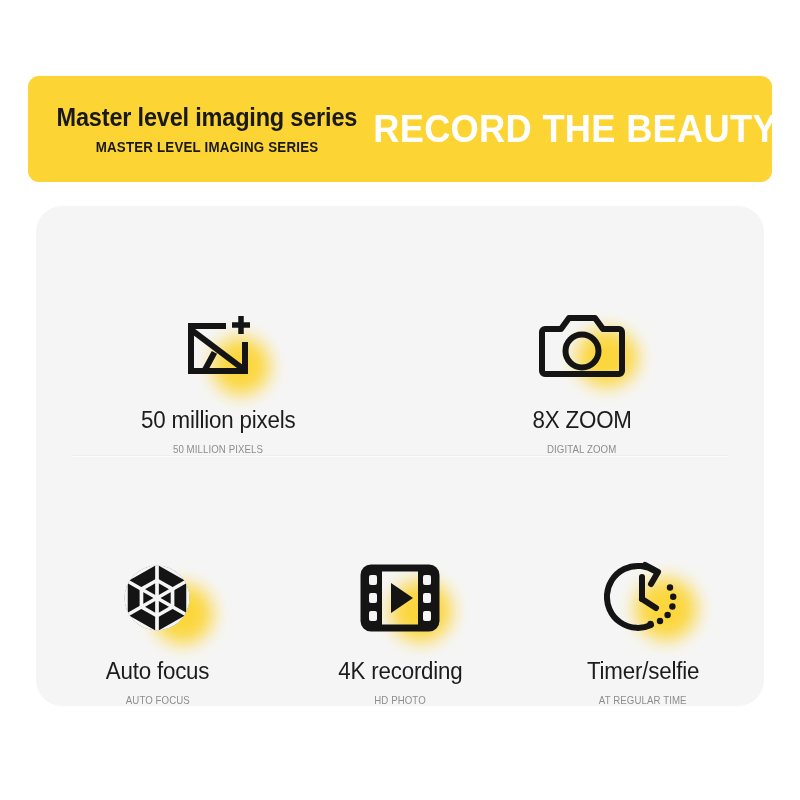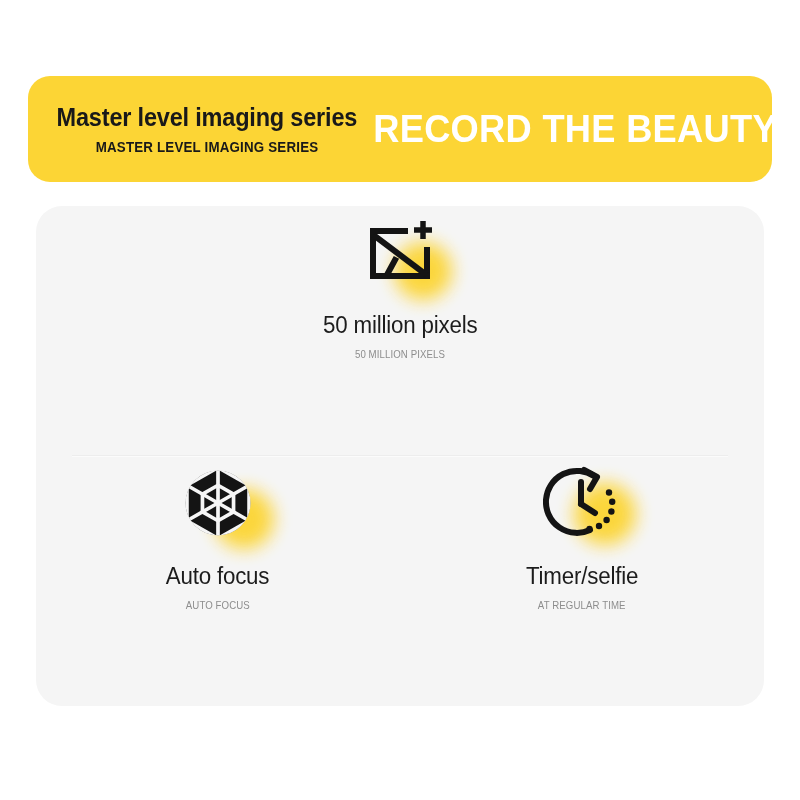--- a/index.html
+++ b/index.html
@@ -20,21 +20,21 @@
   }
 
   
   .header-banner {
     position: absolute;
     left: 28px;
     top: 76px;
     width: 744px;
     height: 106px;
     background: #fcd535;
-    border-radius: 22px;
+    border-radius: 11px;
     display: flex;
     align-items: center;
   }
 
   .header-left {
     width: 330px;
     padding-left: 28px;
     display: flex;
     flex-direction: column;
     align-items: center;
@@ -88,21 +88,21 @@
     background: #f5f5f5;
     border-radius: 26px;
     display: flex;
     flex-direction: column;
     justify-content: center;
   }
 
   .feature-row {
     display: flex;
     height: 50%;
-    align-items: flex-start;
+    align-items: flex-end;
   }
 
   .feature-divider {
     height: 2px;
     margin: 0 36px;
     background: #fbfbfb;
     border-top: 1px solid #ededed;
   }
 
   .feature-item {
@@ -198,20 +198,34 @@
               <path d="M50 11 L68 11"></path>
               <path d="M59 2 L59 20"></path>
             </g>
           </svg>
         </div>
         <div class="feature-label">50 million pixels</div>
         <div class="feature-sub">50 MILLION PIXELS</div>
       </div>
 
 
+      <div class="feature-item">
+        <div class="icon-wrap">
+          <div class="glow glow-c"></div>
+          <svg class="icon-svg" width="88" height="68" viewBox="0 0 88 68">
+            <g fill="none" stroke="#141414" stroke-width="6" stroke-linejoin="round" stroke-linecap="round">
+              <path d="M4 58 L4 19 A3 3 0 0 1 7 16 L23 16 L31 5 L57 5 L65 16 L81 16
+                       A3 3 0 0 1 84 19 L84 58 A3 3 0 0 1 81 61 L7 61 A3 3 0 0 1 4 58 Z"></path>
+              <circle cx="44" cy="38" r="16.5"></circle>
+            </g>
+          </svg>
+        </div>
+        <div class="feature-label">8X ZOOM</div>
+        <div class="feature-sub">DIGITAL ZOOM</div>
+      </div>
     </div>
 
     <div class="feature-divider"></div>
 
     <div class="feature-row">
 
       <div class="feature-item">
         <div class="icon-wrap">
           <div class="glow glow-d"></div>
           <svg class="icon-svg" width="74" height="74" viewBox="0 0 100 100">
@@ -245,20 +259,45 @@
                 <path d="M50 26 L71 38 L71 62 L50 74 L29 62 L29 38 Z"></path>
               </g>
             </g>
             <circle cx="50" cy="50" r="44" fill="none" stroke="#f5f5f5" stroke-width="0"></circle>
           </svg>
         </div>
         <div class="feature-label">Auto focus</div>
         <div class="feature-sub">AUTO FOCUS</div>
       </div>
 
+      <div class="feature-item">
+        <div class="icon-wrap">
+          <div class="glow glow-e"></div>
+          <svg class="icon-svg" width="80" height="68" viewBox="0 0 80 68">
+            <rect x="4" y="4" width="72" height="60" rx="7" ry="7" fill="none" stroke="#141414" stroke-width="7"></rect>
+
+            <g fill="#141414">
+              <rect x="4" y="4" width="18" height="60"></rect>
+              <rect x="58" y="4" width="18" height="60"></rect>
+            </g>
+            <g fill="#f5f5f5">
+              <rect x="9" y="11" width="8" height="10" rx="2"></rect>
+              <rect x="9" y="29" width="8" height="10" rx="2"></rect>
+              <rect x="9" y="47" width="8" height="10" rx="2"></rect>
+              <rect x="63" y="11" width="8" height="10" rx="2"></rect>
+              <rect x="63" y="29" width="8" height="10" rx="2"></rect>
+              <rect x="63" y="47" width="8" height="10" rx="2"></rect>
+            </g>
+
+            <path d="M31 19 L53 34 L31 49 Z" fill="#141414"></path>
+          </svg>
+        </div>
+        <div class="feature-label">4K recording</div>
+        <div class="feature-sub">HD PHOTO</div>
+      </div>
 
       <div class="feature-item">
         <div class="icon-wrap">
           <div class="glow glow-f"></div>
           <svg class="icon-svg" width="78" height="74" viewBox="0 0 78 74">
 
             <path d="M51 10 A31 31 0 1 0 47 64" fill="none" stroke="#141414" stroke-width="6" stroke-linecap="round"></path>
 
             <path d="M41 4 L54 11 L47 23" fill="none" stroke="#141414" stroke-width="6" stroke-linecap="round" stroke-linejoin="round"></path>
 

